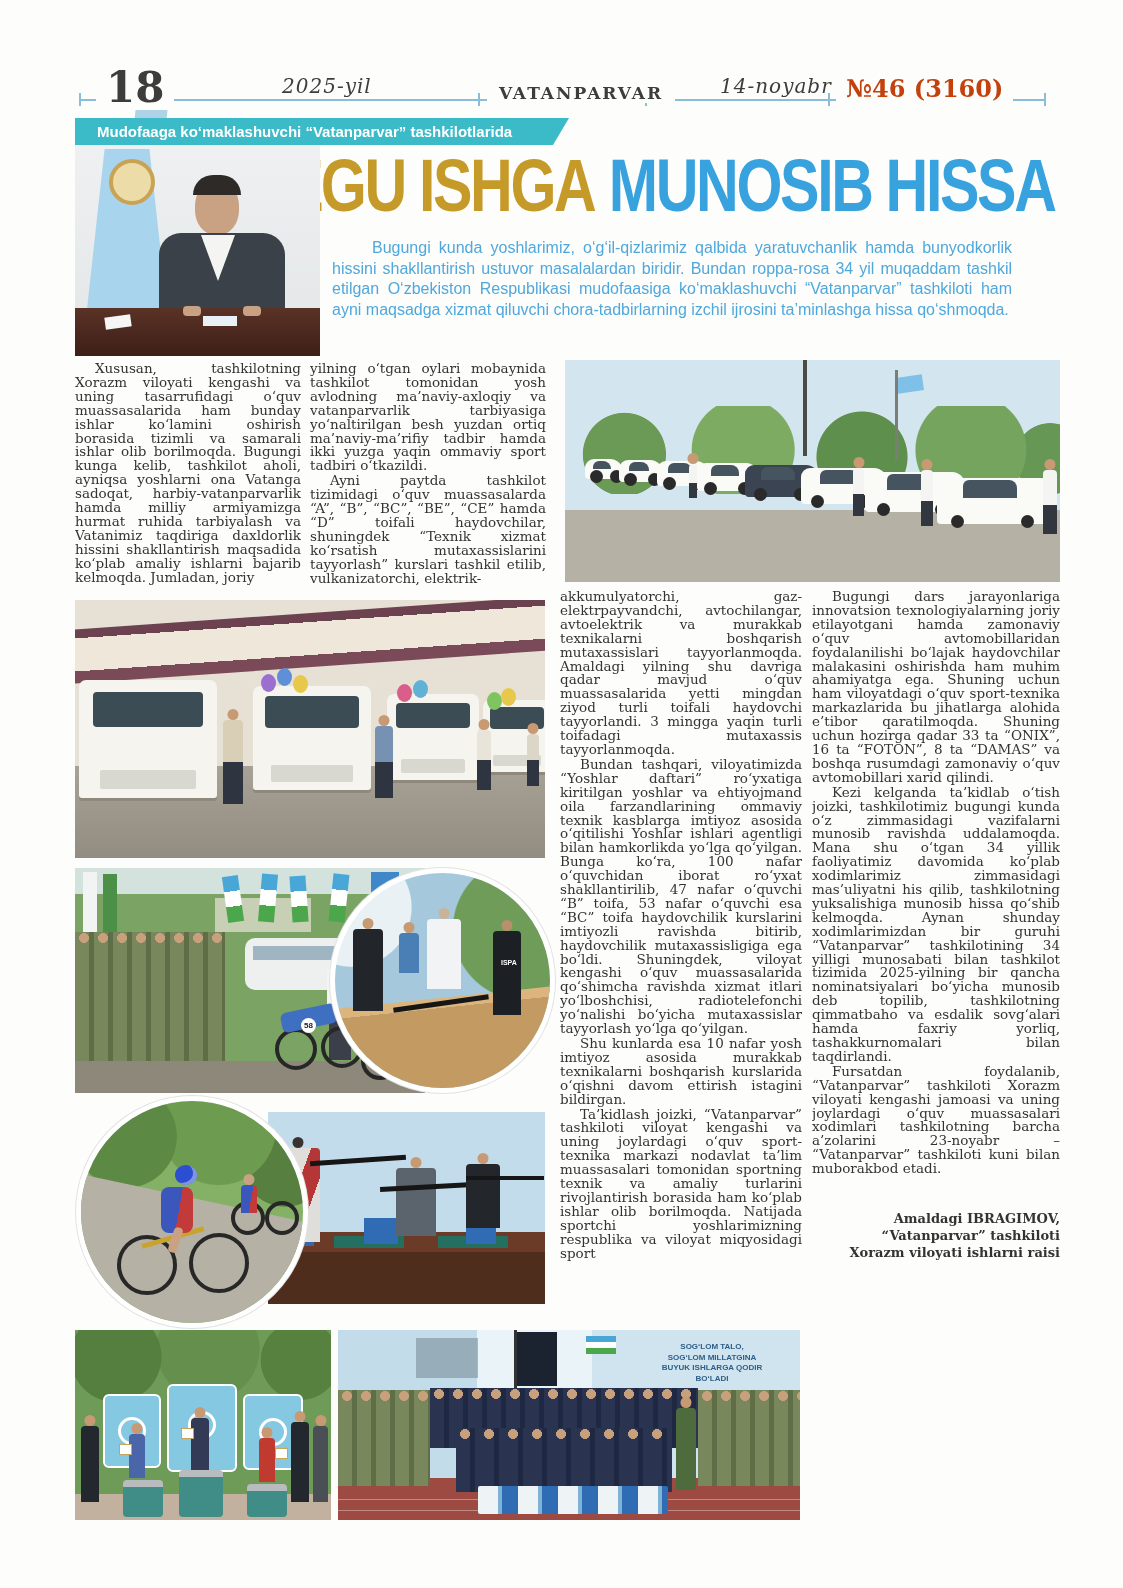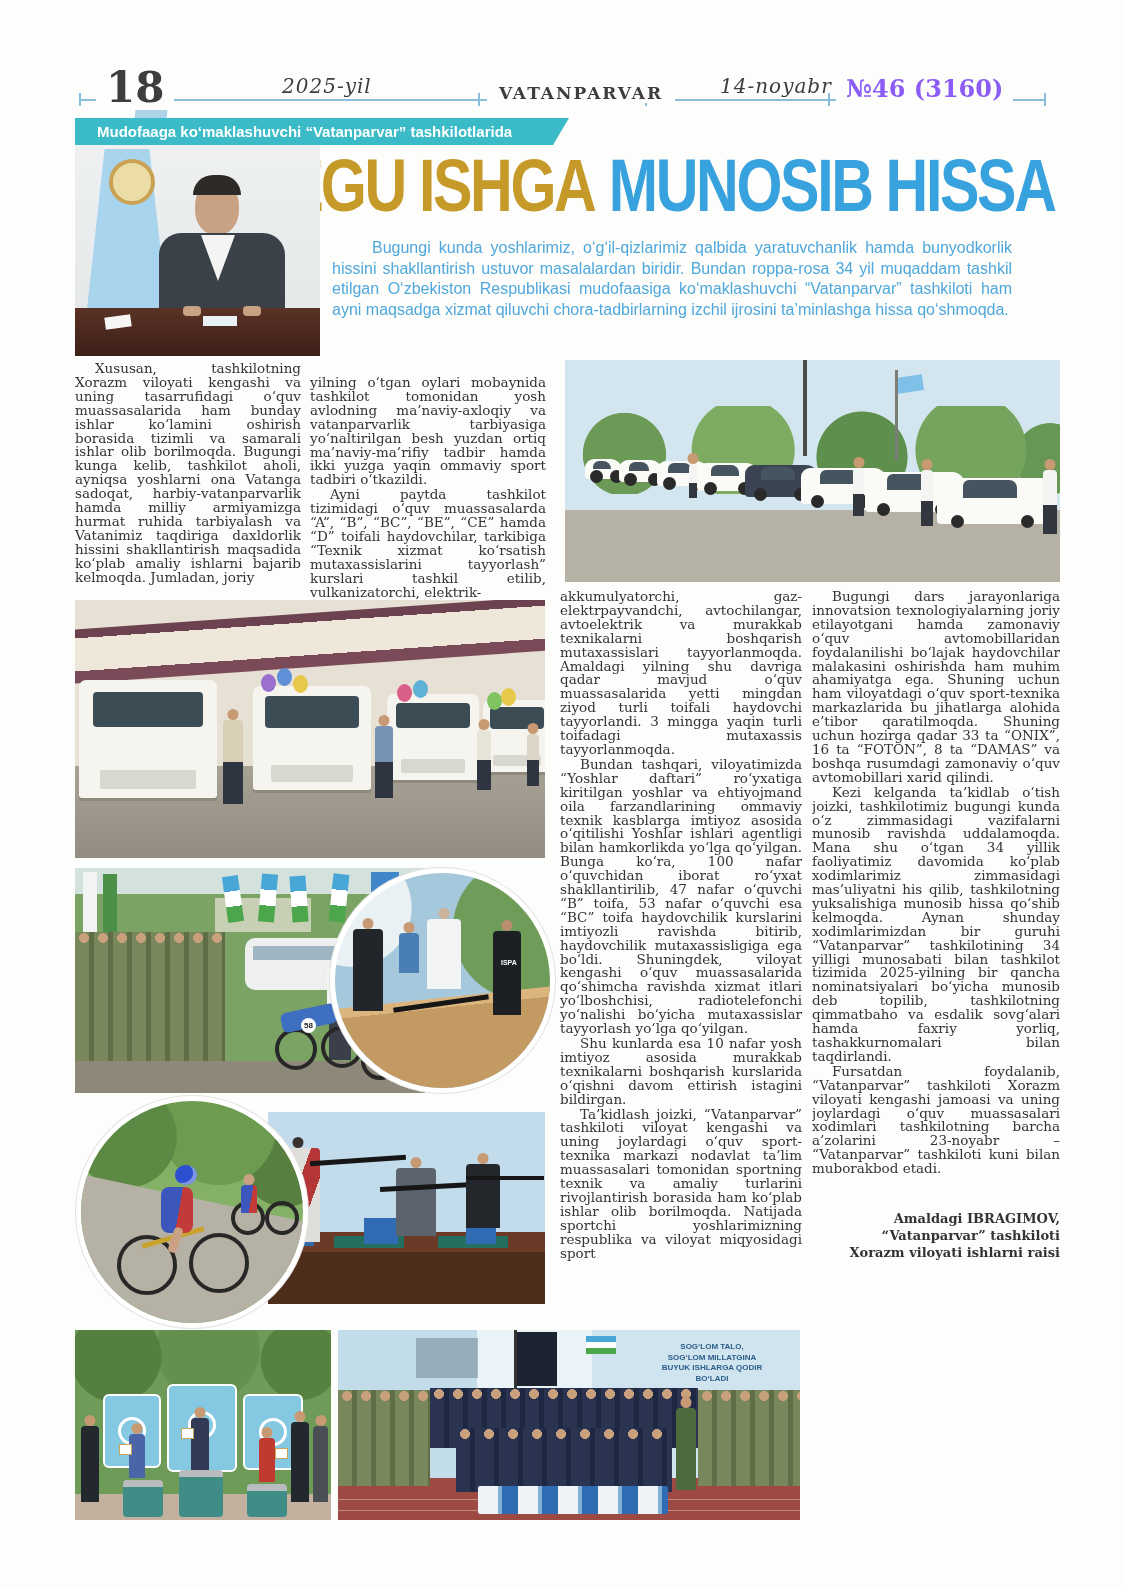--- a/index.html
+++ b/index.html
@@ -6,21 +6,21 @@
   .page{position:relative;width:1123px;height:1588px;background:#fdfdfc;margin:0 auto;overflow:hidden;
         font-family:"DejaVu Serif",serif;color:#333;}
   .abs{position:absolute;}
 
   
   .hrule{position:absolute;left:79px;top:99px;width:967px;border-top:2px solid #8abcdc;}
   .tick{position:absolute;top:93px;width:2px;height:13px;background:#8abcdc;}
   .pgnum{position:absolute;left:96px;top:66px;font-size:42px;font-weight:bold;color:#3d3d3d;background:#fdfdfc;padding:0 10px;line-height:44px;}
   .script{position:absolute;top:74px;font-style:italic;font-size:20px;color:#3d3d3d;letter-spacing:1px;}
   .masthead{position:absolute;left:487px;top:83px;font-size:17px;font-weight:600;letter-spacing:2px;color:#3d3d3d;background:#fdfdfc;padding:0 12px;}
-  .issue{position:absolute;left:836px;top:74px;font-size:24px;font-weight:bold;color:#8b5cf6;background:#fdfdfc;padding:0 10px;}
+  .issue{position:absolute;left:836px;top:74px;font-size:24px;font-weight:bold;color:#c2410c;background:#fdfdfc;padding:0 10px;}
 
   
   .banner-tab{position:absolute;left:133px;top:110px;width:32px;height:48px;background:#aed3e8;transform:skewX(-6deg);}
   .kicker{position:absolute;left:75px;top:118px;width:494px;height:27px;background:#3bbac7;
           clip-path:polygon(0 0,100% 0,calc(100% - 16px) 100%,0 100%);
           color:#fff;font-family:"Liberation Sans",sans-serif;font-weight:bold;font-size:15px;line-height:27px;padding-left:22px;box-sizing:border-box;}
   .headline{position:absolute;left:250px;top:146px;white-space:nowrap;font-family:"Liberation Sans",sans-serif;
             font-weight:bold;font-size:74px;line-height:80px;letter-spacing:-3px;transform:scaleX(0.80);transform-origin:left;}
   .hl-gold{color:#c69a28;margin-right:18px;}
   .hl-blue{color:#38a2de;}
@@ -93,23 +93,23 @@
     <div class="abs" style="left:0;bottom:0;width:100%;height:48px;background:linear-gradient(#5a3226,#3d1f18)"></div>
     <div class="abs" style="left:30px;bottom:28px;width:26px;height:12px;background:#f6f6f4;transform:rotate(-8deg)"></div>
     <div class="abs" style="left:128px;bottom:30px;width:34px;height:10px;background:#e8f2f6"></div>
     <div class="abs" style="left:108px;bottom:40px;width:18px;height:10px;border-radius:4px;background:#c9a183"></div>
     <div class="abs" style="left:168px;bottom:40px;width:18px;height:10px;border-radius:4px;background:#c9a183"></div>
   </div>
 
   <div class="col" style="left:75px;top:362px;width:226px;height:228px">
     <p>Xususan, tashkilotning Xorazm viloyati kengashi va uning tasarrufidagi o‘quv muassasalarida ham bunday ishlar ko‘lamini oshirish borasida tizimli va samarali ishlar olib borilmoqda. Bugungi kunga kelib, tashkilot aholi, ayniqsa yoshlarni ona Vatanga sadoqat, harbiy-vatanparvarlik hamda milliy armiyamizga hurmat ruhida tarbiyalash va Vatanimiz taqdiriga daxldorlik hissini shakllantirish maqsadida ko‘plab amaliy ishlarni bajarib kelmoqda. Jumladan, joriy</p>
   </div>
-  <div class="col" style="left:310px;top:376px;width:236px;height:228px">
+  <div class="col" style="left:310px;top:362px;width:236px;height:228px">
     <p class="cont">yilning o‘tgan oylari mobaynida tashkilot tomonidan yosh avlodning ma’naviy-axloqiy va vatanparvarlik tarbiyasiga yo‘naltirilgan besh yuzdan ortiq ma’naviy-ma’rifiy tadbir hamda ikki yuzga yaqin ommaviy sport tadbiri o‘tkazildi.</p>
-    <p>Ayni paytda tashkilot tizimidagi o‘quv muassasalarda “A”, “B”, “BC”, “BE”, “CE” hamda “D” toifali haydovchilar, tarkibiga “Texnik xizmat ko‘rsatish mutaxassislarini tayyorlash” kurslari tashkil etilib, vulkanizatorchi, elektrik-</p>
+    <p>Ayni paytda tashkilot tizimidagi o‘quv muassasalarda “A”, “B”, “BC”, “BE”, “CE” hamda “D” toifali haydovchilar, shuningdek “Texnik xizmat ko‘rsatish mutaxassislarini tayyorlash” kurslari tashkil etilib, vulkanizatorchi, elektrik-</p>
   </div>
 
   <div class="photo" style="left:565px;top:360px;width:495px;height:222px;background:#d3e6ef">
     <div class="abs" style="left:0;top:46px;width:100%;height:88px;background-image:
       radial-gradient(circle 42px at 12% 55%,#6a9a55 98%,transparent),
       radial-gradient(circle 52px at 36% 50%,#7dab62 98%,transparent),
       radial-gradient(circle 46px at 60% 58%,#5f8f4c 98%,transparent),
       radial-gradient(circle 56px at 82% 50%,#74a45e 98%,transparent),
       radial-gradient(circle 36px at 98% 60%,#679755 98%,transparent)"></div>
     <div class="abs" style="left:238px;top:0;width:4px;height:96px;background:#4a4a46"></div>

